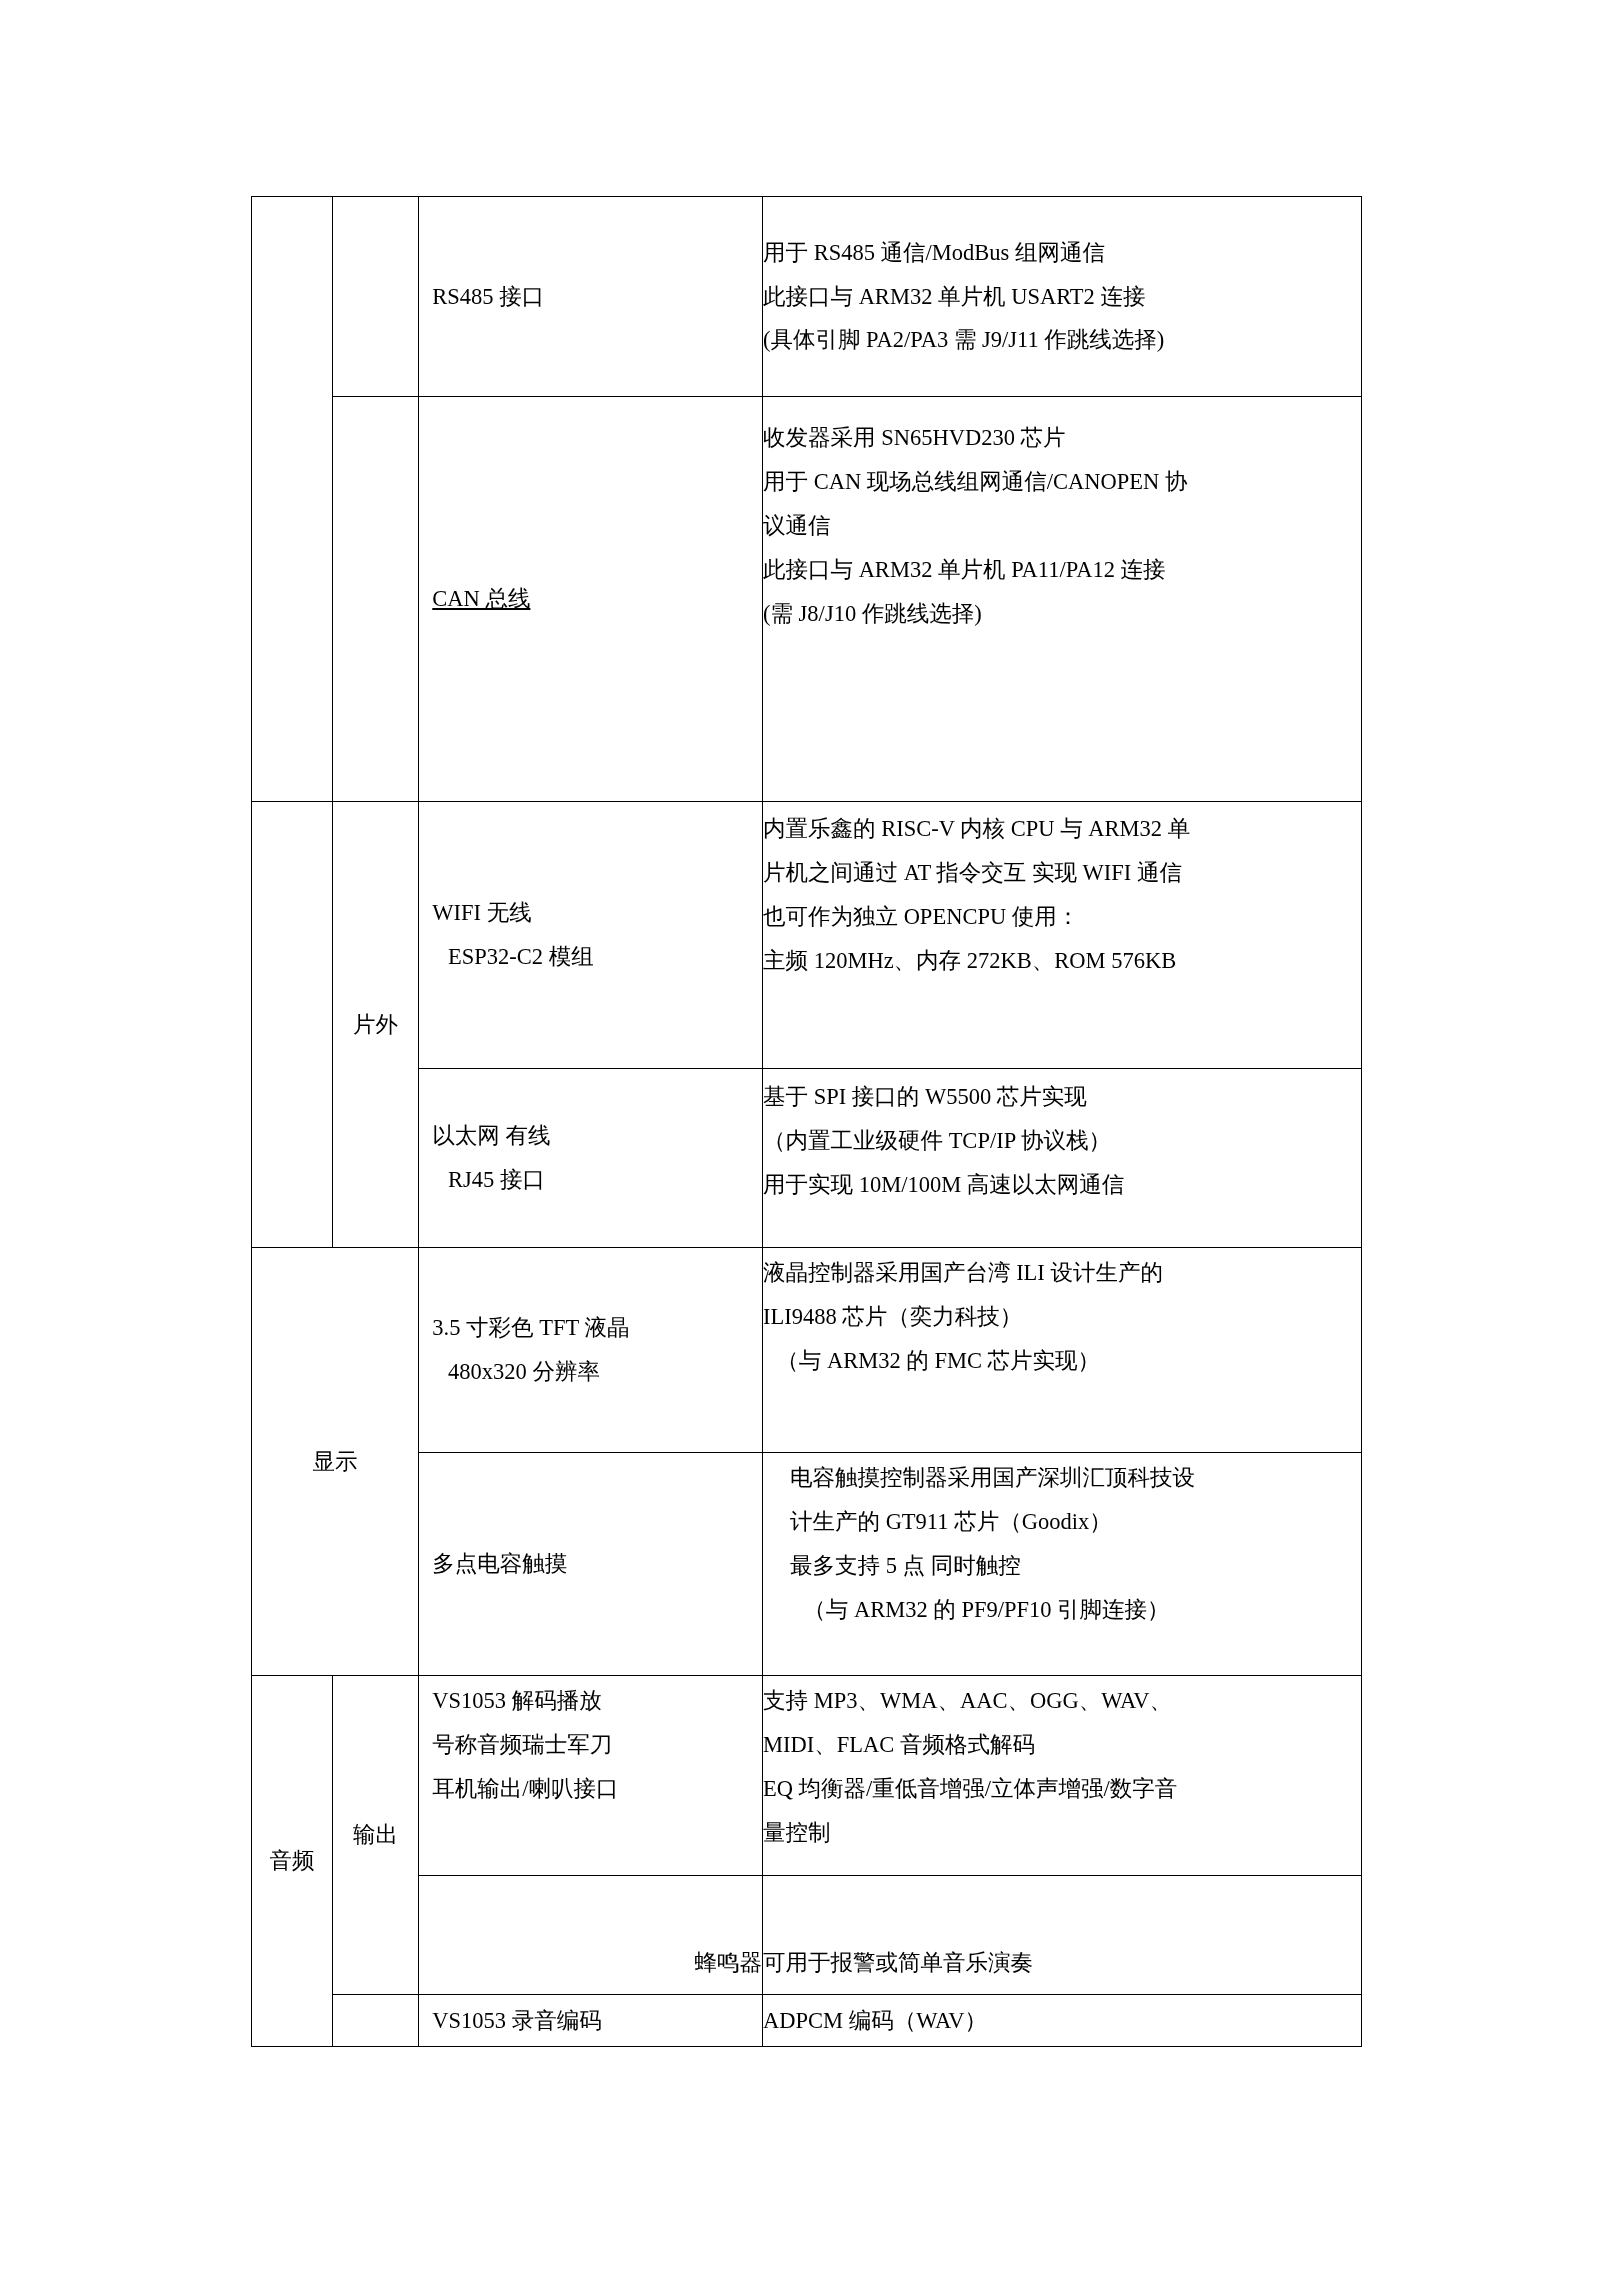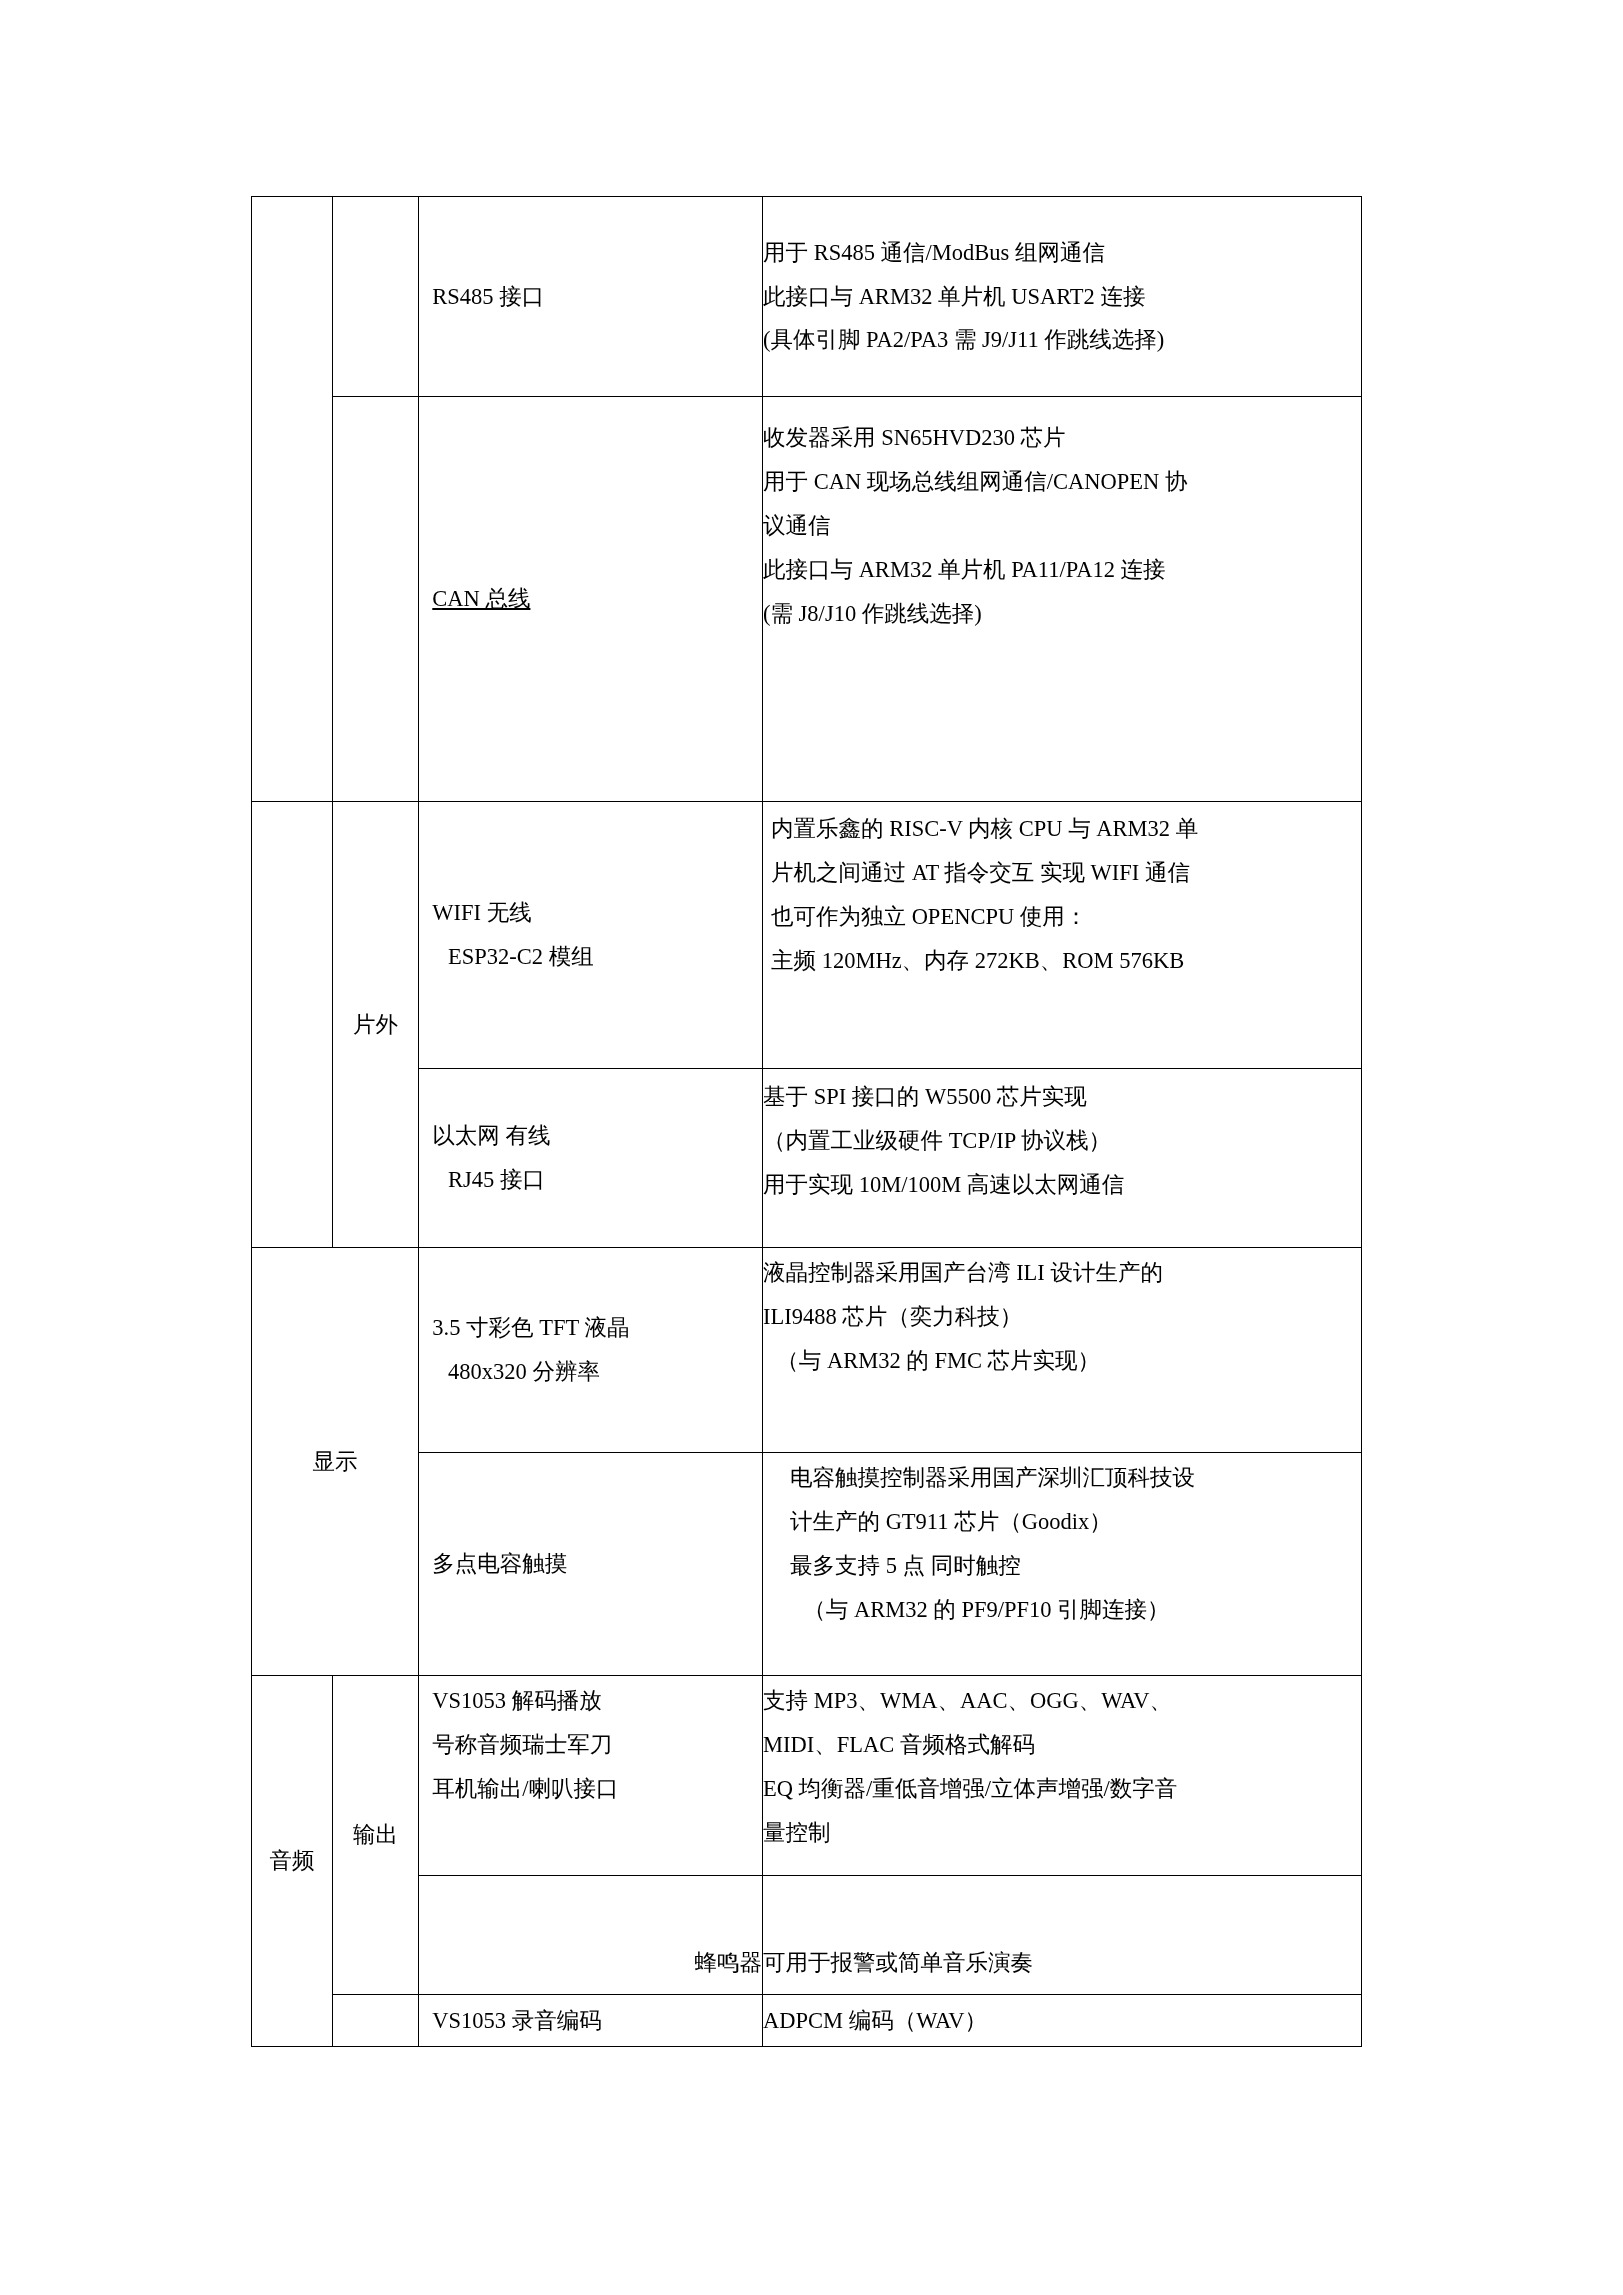--- a/index.html
+++ b/index.html
@@ -108,21 +108,21 @@
         <td class="c2 vlabel" rowspan="2">
           <span>片外</span>
         </td>
         <td class="c3 cellpad" style="height:266px;">
           <div class="lines">
             <div class="pad-left-sm">WIFI 无线</div>
             <div class="indent-1">ESP32-C2 模组</div>
           </div>
         </td>
         <td class="c4 cellpad" style="vertical-align:top;">
-          <div class="lines" style="padding-top:5.1px;margin-left:8px;">
+          <div class="lines" style="padding-top:5.1px;">
             <div>内置乐鑫的 RISC-V 内核 CPU  与 ARM32 单</div>
             <div>片机之间通过 AT 指令交互  实现 WIFI 通信</div>
             <div>也可作为独立 OPENCPU 使用：</div>
             <div>主频 120MHz、内存 272KB、ROM 576KB</div>
           </div>
         </td>
       </tr>
 
       <tr>
         <td class="c3 cellpad" style="height:178px;margin-left:36px;">

